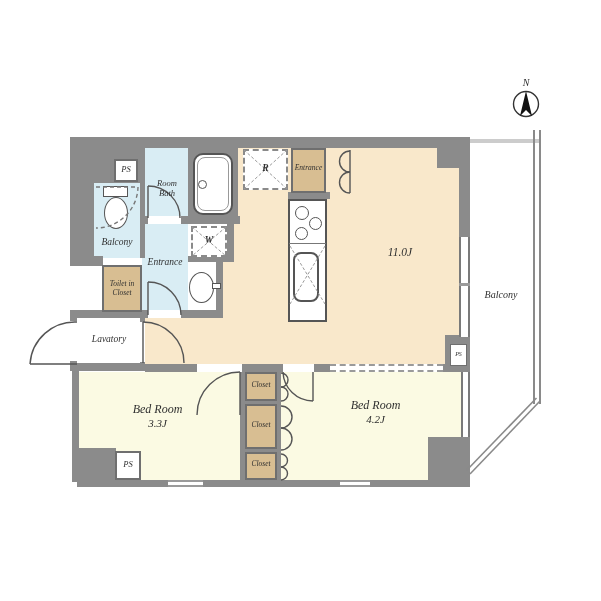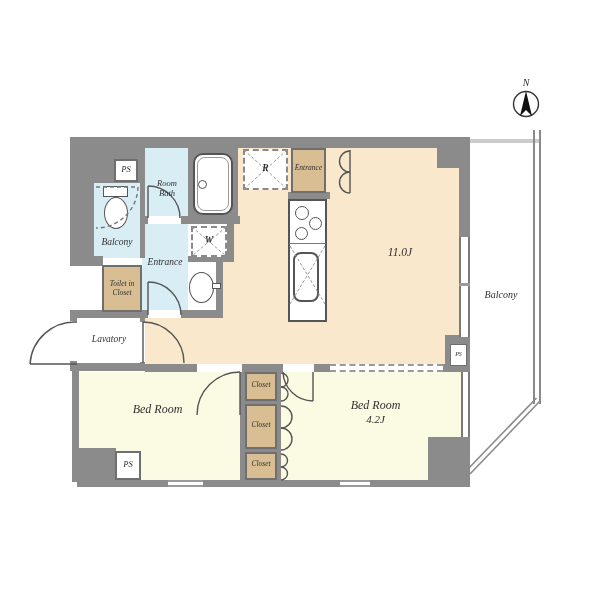--- a/index.html
+++ b/index.html
@@ -197,20 +197,21 @@
   </svg>
 
   <div class="lbl" style="left:518px;top:77px;width:16px;font-size:10px;">N</div>
 
   <div class="lbl" style="left:325px;top:246px;width:150px;font-size:12.5px;">
     <div style="font-size:11.5px;">11.0J</div>
   </div>
 
   <div class="lbl" style="left:95px;top:403px;width:125px;font-size:12px;">
     <div>Bed Room</div>
+    <div style="font-size:11px;">3.3J</div>
   </div>
 
   <div class="lbl" style="left:313px;top:399px;width:125px;font-size:12px;">
     <div>Bed Room</div>
     <div style="font-size:11px;">4.2J</div>
   </div>
 
   <div class="lbl" style="left:470px;top:289px;width:62px;font-size:10px;font-style:italic;">Balcony</div>
   <div class="lbl" style="left:77px;top:334px;width:64px;font-size:9.5px;">Lavatory</div>
   <div class="lbl" style="left:94px;top:237px;width:46px;font-size:9.5px;">Balcony</div>

